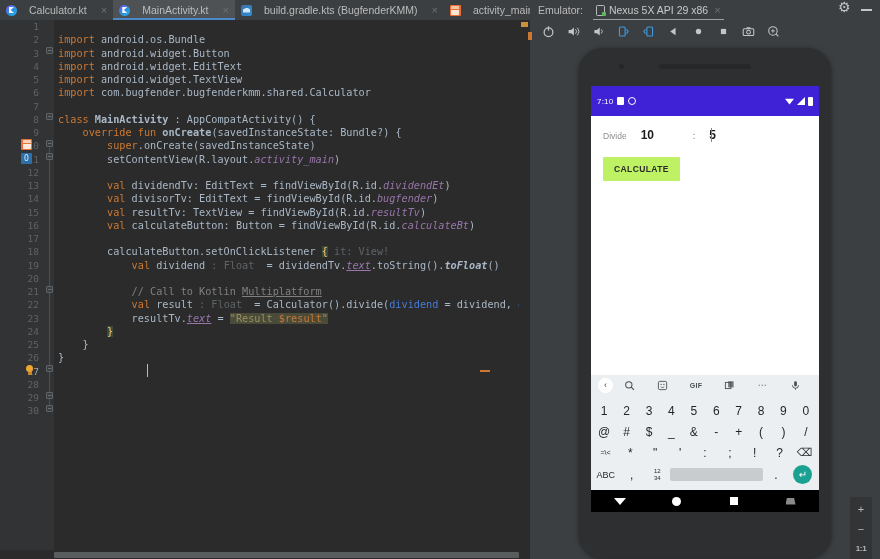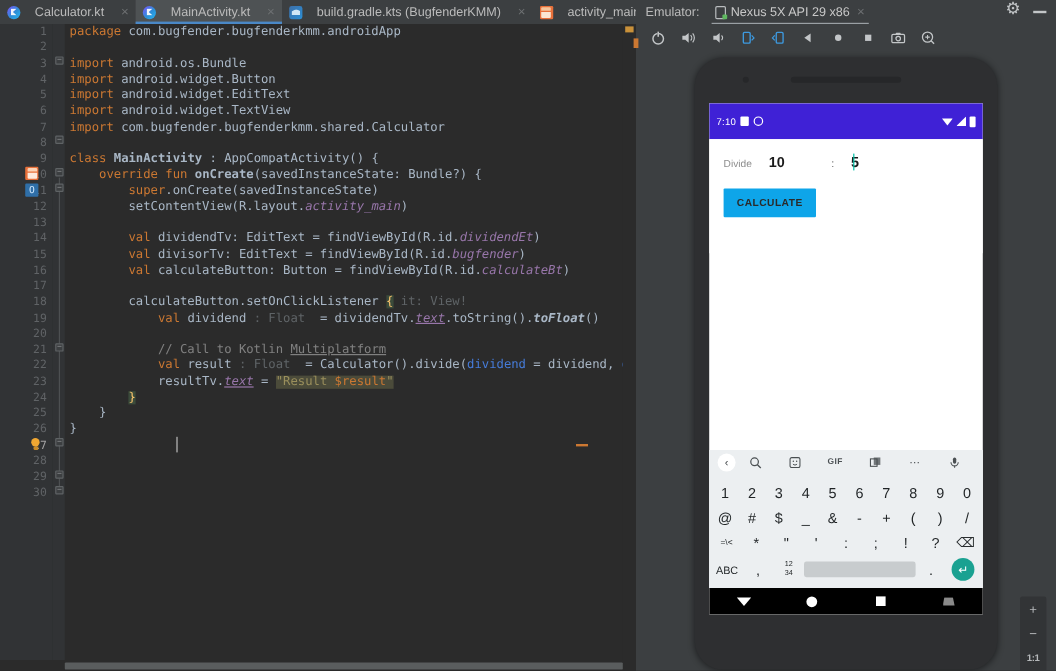--- a/index.html
+++ b/index.html
@@ -117,21 +117,21 @@
 
   .app-content { padding:12px 12px 0; background:#fff; height:95px; position:relative; }
   .row-divide { display:flex; align-items:flex-end; gap:0; }
   .lbl-divide { font-size:8.5px; color:#8d8d8d; padding-bottom:2px; }
   .et { margin-left:10px; position:relative; }
   .et-val { font-size:12px; color:#1b1b1b; font-weight:bold; padding:0 4px 1px; min-width:52px; display:block; }
   .et-underline { height:1.2px; background:#9e9e9e; width:62px; }
   .et.focused .et-underline { height:1.6px; background:#00bfa5; width:62px; }
   .colon { font-size:9px; color:#6b6b6b; padding:0 0 2px 4px; }
   .et-caret { position:absolute; right:45px; top:0px; width:1.2px; height:14px; background:#00bfa5; }
-  .calc-btn { margin-top:14px; background:#0ea5e9; color:#2a2a2a; font-size:8.5px; font-weight:bold;
+  .calc-btn { margin-top:14px; background:#bef264; color:#2a2a2a; font-size:8.5px; font-weight:bold;
               letter-spacing:.4px; padding:7px 11px; display:inline-block; border-radius:1px; }
   .result-txt { margin-top:14px; font-size:8.5px; color:#8a8a8a; }
 
   .kb-wrap { position:absolute; left:0; right:0; bottom:22px; background:#eceff1; }
   .kb-sugg { height:20px; background:#eceff1; display:flex; align-items:center; padding:0 7px; }
   .sg { flex:1; display:flex; justify-content:center; align-items:center; color:#4a4f52; font-size:9px; }
   .sg-back { width:15px; height:15px; border-radius:50%; background:#fff; display:flex; align-items:center;
              justify-content:center; font-size:9px; color:#3f4447; flex:none; }
   .sg-gif { font-size:7px; font-weight:bold; letter-spacing:.3px; }
   .kb-keys { padding:5px 2px 4px; background:#eceff1; }
@@ -236,35 +236,35 @@
         <div class="fold-mark" style="top:120px">−</div>
         <div class="fold-line" style="top:128px; height:258px;"></div>
         <div class="fold-mark" style="top:133px">−</div>
         <div class="fold-mark" style="top:266px">−</div>
         <div class="fold-mark" style="top:345px">−</div>
         <div class="fold-mark" style="top:372px">−</div>
         <div class="fold-mark" style="top:385px">−</div>
       </div>
 
       <div class="code">
-        <div class="cl"><span class="k">package</span> com.bugfender.bugfenderkmm.androidApp</div>
         <div class="cl">&nbsp;</div>
         <div class="cl"><span class="k">import</span> android.os.Bundle</div>
         <div class="cl"><span class="k">import</span> android.widget.Button</div>
         <div class="cl"><span class="k">import</span> android.widget.EditText</div>
         <div class="cl"><span class="k">import</span> android.widget.TextView</div>
         <div class="cl"><span class="k">import</span> com.bugfender.bugfenderkmm.shared.Calculator</div>
         <div class="cl">&nbsp;</div>
         <div class="cl"><span class="k">class</span> <span class="fnb">MainActivity</span> : AppCompatActivity() {</div>
         <div class="cl">    <span class="k">override</span> <span class="k">fun</span> <span class="fnb">onCreate</span>(savedInstanceState: Bundle?) {</div>
         <div class="cl">        <span class="k">super</span>.onCreate(savedInstanceState)</div>
         <div class="cl">        setContentView(R.layout.<span class="ital">activity_main</span>)</div>
         <div class="cl">&nbsp;</div>
         <div class="cl">        <span class="k">val</span> dividendTv: EditText = findViewById(R.id.<span class="ital">dividendEt</span>)</div>
         <div class="cl">        <span class="k">val</span> divisorTv: EditText = findViewById(R.id.<span class="ital">bugfender</span>)</div>
+        <div class="cl">        <span class="k">val</span> resultTv: TextView = findViewById(R.id.<span class="ital">resultTv</span>)</div>
         <div class="cl">        <span class="k">val</span> calculateButton: Button = findViewById(R.id.<span class="ital">calculateBt</span>)</div>
         <div class="cl">&nbsp;</div>
         <div class="cl">        calculateButton.setOnClickListener <span class="brace-hl">{</span> <span class="hint">it: View!</span></div>
         <div class="cl">            <span class="k">val</span> dividend <span class="hint">: Float</span>  = dividendTv.<span class="uli">text</span>.toString().<span class="itg">toFloat</span>()</div>
         <div class="cl">&nbsp;</div>
         <div class="cl">            <span class="cmt">// Call to Kotlin <span style="text-decoration:underline;">Multiplatform</span></span></div>
         <div class="cl">            <span class="k">val</span> result <span class="hint">: Float</span>  = Calculator().divide(<span class="param">dividend</span> = dividend, <span class="param">divisor</span> = divisor)</div>
         <div class="cl">            resultTv.<span class="uli">text</span> = <span class="strhl">"Result <span class="v">$result</span>"</span></div>
         <div class="cl">        <span class="brace-hl">}</span></div>
         <div class="cl">    }</div>

